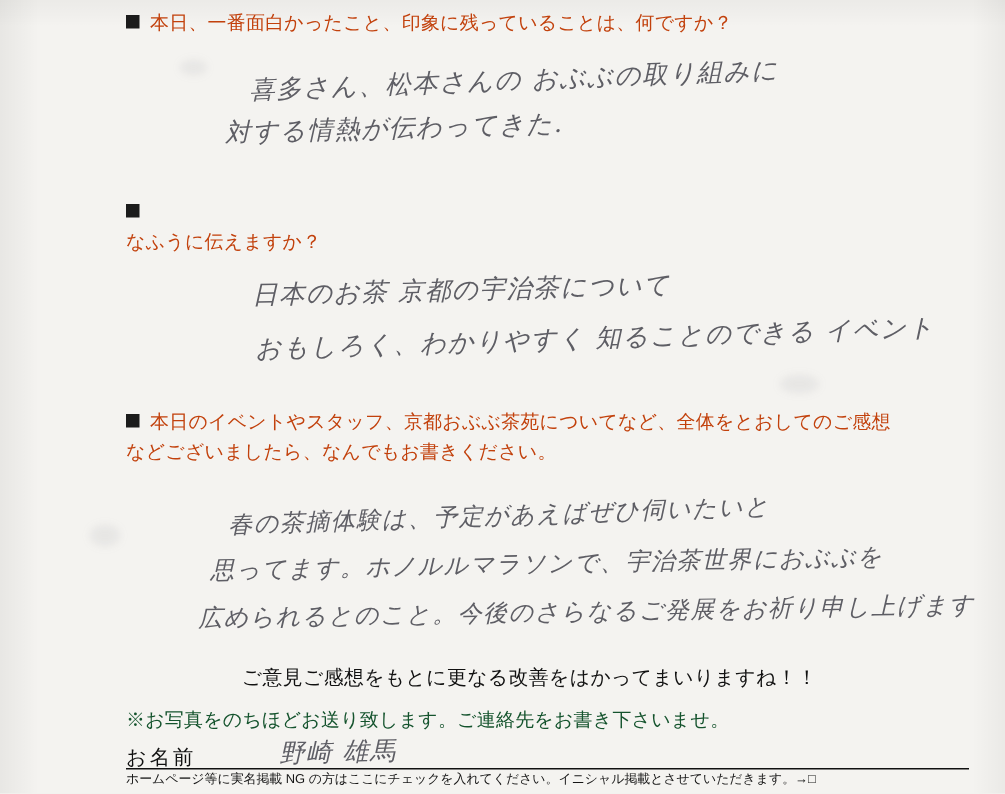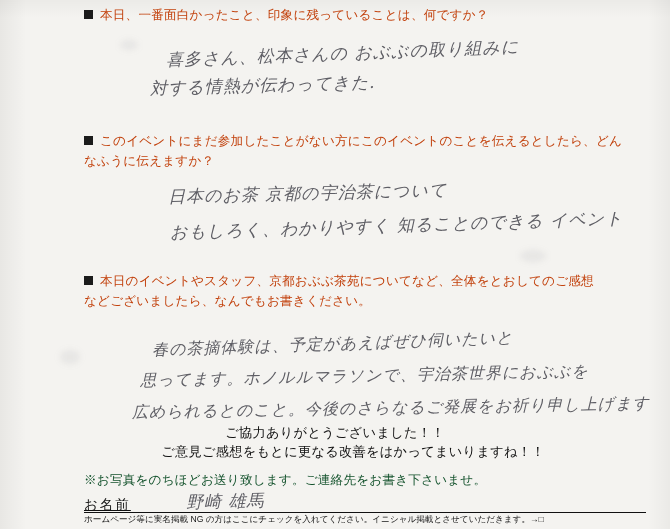--- a/index.html
+++ b/index.html
@@ -84,21 +84,20 @@
     font-size: 12.6px;
     color: #14532d;
     letter-spacing: 0.2px;
   }
   .name-label {
     position: absolute;
     left: 84px;
     font-size: 13.5px;
     letter-spacing: 2px;
     color: #111;
-    text-decoration: underline;
   }
   .footer-line {
     position: absolute;
     left: 84px;
     right: 24px;
     bottom: 3px;
     font-size: 8.6px;
     color: #151515;
     border-top: 1.6px solid #111;
     padding-top: 1px;
@@ -126,38 +125,37 @@
   <div class="q-block" style="top: 6px;">
     <div class="q-text">
       <span class="bullet"></span><span>本日、一番面白かったこと、印象に残っていることは、何ですか？</span>
     </div>
   </div>
   <div class="hand l1" style="left: 166px; top: 42px; transform: rotate(-2.2deg);">喜多さん、松本さんの おぶぶの取り組みに</div>
   <div class="hand l1" style="left: 150px; top: 74px; transform: rotate(-1.6deg);">対する情熱が伝わってきた.</div>
 
   <div class="q-block" style="top: 132px;">
     <div class="q-text">
-      <span class="bullet"></span><span>このイベントにまだ参加したことがない方にこのイベントのことを伝えるとしたら、どん</span>
+      <span class="bullet"></span>
       <span class="q-indent">なふうに伝えますか？</span>
     </div>
   </div>
   <div class="hand l1" style="left: 168px; top: 182px; transform: rotate(-1.4deg);">日本のお茶 京都の宇治茶について</div>
   <div class="hand l1" style="left: 170px; top: 214px; transform: rotate(-1.8deg);">おもしろく、わかりやすく 知ることのできる イベント</div>
 
   <div class="q-block" style="top: 272px;">
     <div class="q-text">
       <span class="bullet"></span><span>本日のイベントやスタッフ、京都おぶぶ茶苑についてなど、全体をとおしてのご感想</span>
       <span class="q-indent">などございましたら、なんでもお書きください。</span>
     </div>
   </div>
   <div class="hand l2" style="left: 152px; top: 334px; transform: rotate(-2deg);">春の茶摘体験は、予定があえばぜひ伺いたいと</div>
   <div class="hand l2" style="left: 140px; top: 366px; transform: rotate(-1.2deg);">思ってます。ホノルルマラソンで、宇治茶世界におぶぶを</div>
   <div class="hand l2" style="left: 132px; top: 398px; transform: rotate(-1deg);">広められるとのこと。今後のさらなるご発展をお祈り申し上げます</div>
 
-  <div class="center-note" style="top: 424px;">ご協力ありがとうございました！！</div>
   <div class="center-note" style="top: 443px; padding-left: 36px;">ご意見ご感想をもとに更なる改善をはかってまいりますね！！</div>
 
   <div class="note-left" style="top: 472px;">※お写真をのちほどお送り致します。ご連絡先をお書き下さいませ。</div>
 
   <div class="name-label" style="top: 496px;">お名前</div>
   <div class="hand sm" style="left: 186px; top: 490px; font-size: 17px; transform: rotate(-1.5deg);">野崎 雄馬</div>
 
   <div class="footer-line">
     <span>ホームページ等に実名掲載 NG の方はここにチェックを入れてください。イニシャル掲載とさせていただきます。→</span><span class="arrow">□</span>
   </div>

